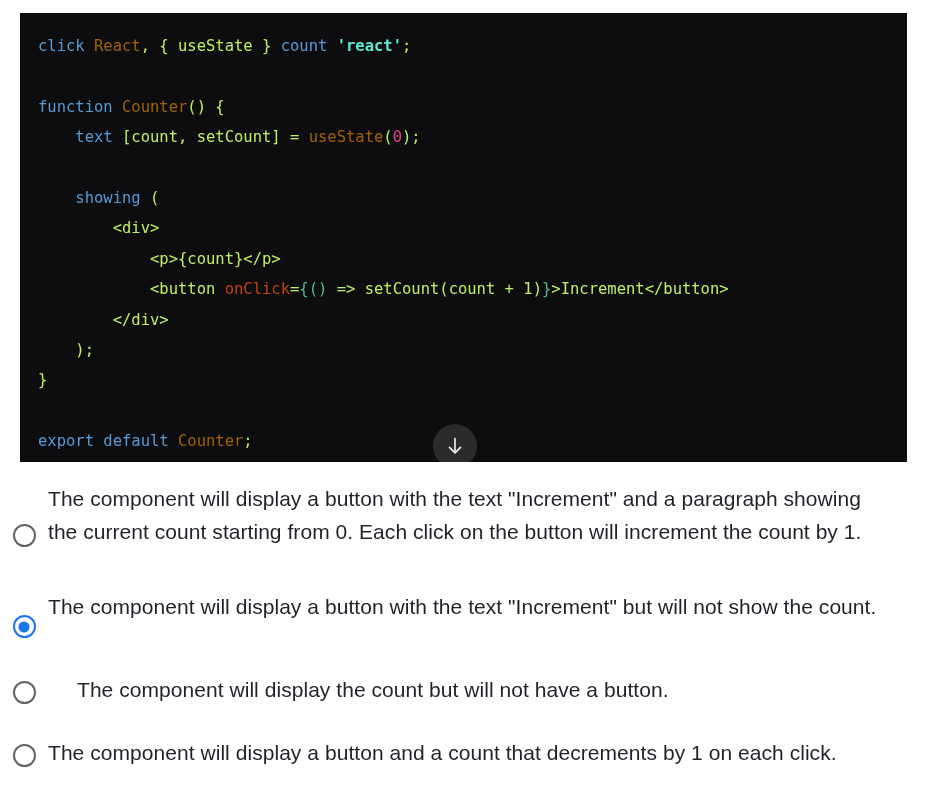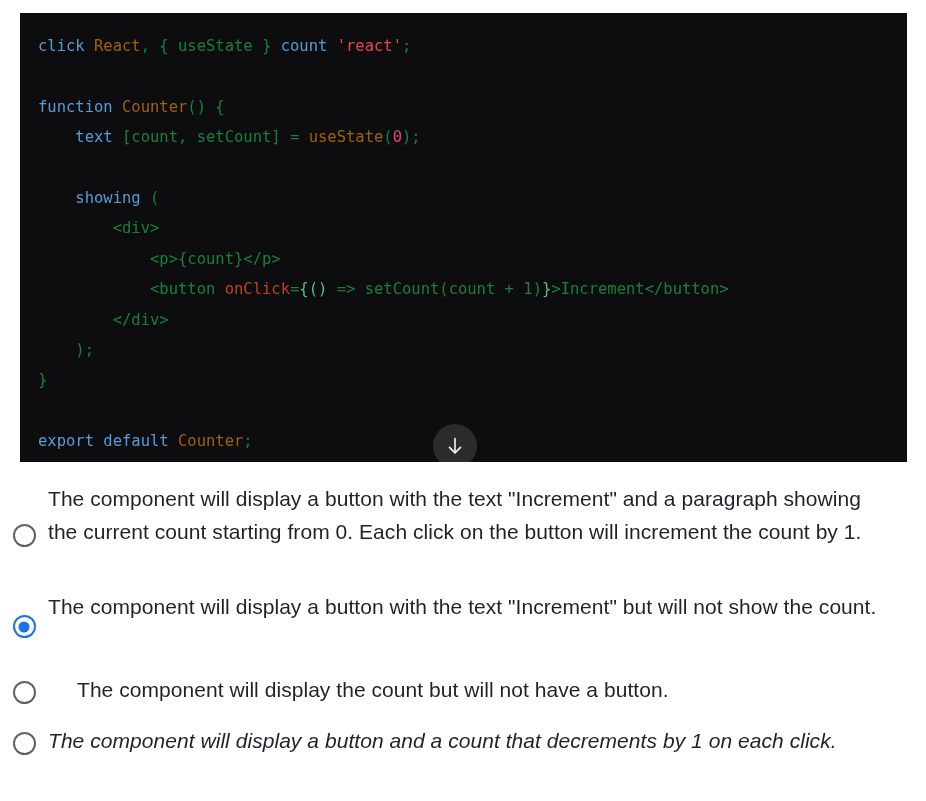--- a/index.html
+++ b/index.html
@@ -47,25 +47,25 @@
     font-family: "DejaVu Sans Mono", "Liberation Mono", monospace;
     font-size: 15.5px;
     line-height: 30.4px;
     color: #d4d4d4;
     white-space: pre;
     letter-spacing: 0px;
   }
 
   .tok-kw      { color: #569cd6; }   
   .tok-type    { color: #a16207; }   
-  .tok-str     { color: #ef4444; }   
+  .tok-str     { color: #5eead4; font-weight: bold; }   
   .tok-attr    { color: #c2410c; }   
   .tok-brace   { color: #4ec07d; }   
   .tok-num     { color: #e0457b; }   
-  .tok-plain   { color: #15803d; }
+  .tok-plain   { color: #bef264; }
 
   
   .scroll-down-btn {
     position: absolute;
     left: 413px;
     top: 411px;
     width: 44px;
     height: 44px;
     border-radius: 50%;
     background: #2b2b2e;
@@ -88,21 +88,21 @@
 
   .option {
     display: flex;
     align-items: flex-start;
     padding: 0;
     cursor: pointer;
   }
   .option.o1 { margin-top: 6px;  min-height: 92px; }
   .option.o2 { margin-top: 16px; min-height: 59px; }
   .option.o3 { margin-top: 24px; min-height: 33px; gap: 29px; }
-  .option.o4 { margin-top: 18px; min-height: 33px; font-style: italic; }
+  .option.o4 { margin-top: 30px; min-height: 33px; }
 
   .radio-wrap {
     flex: 0 0 auto;
     width: 48px;
     display: flex;
     justify-content: center;
     align-items: flex-start;
   }
   .option.o1 .radio-wrap { padding-top: 42px; }
   .option.o2 .radio-wrap { padding-top: 25px; }

